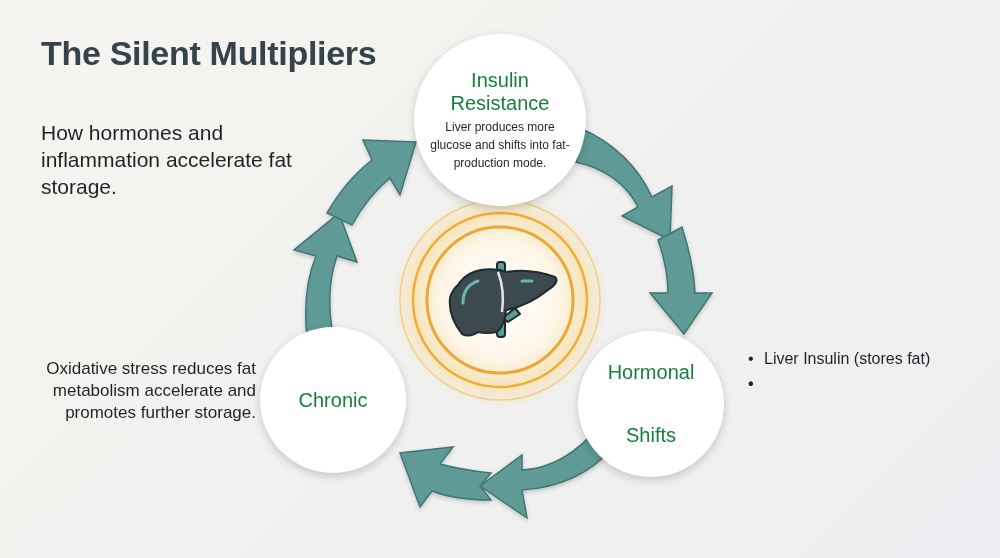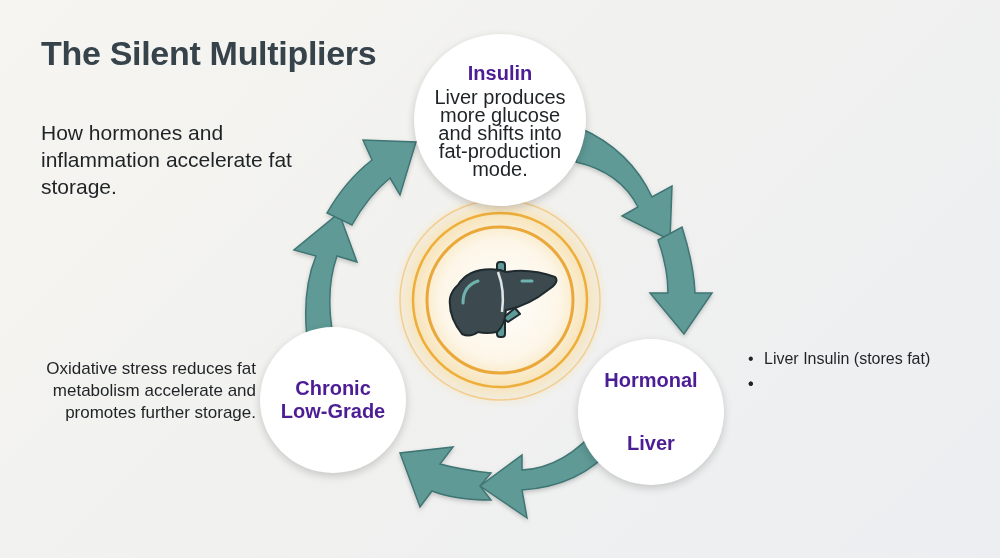--- a/index.html
+++ b/index.html
@@ -19,25 +19,25 @@
     font-size: 21px; line-height: 27px; color: #1f2326; margin-top: 36px;
   }
   svg.diagram { position: absolute; left: 0; top: 0; }
   .node {
     position: absolute; border-radius: 50%;
     background: #ffffff;
     box-shadow: 0 3px 8px rgba(0,0,0,0.18);
     display: flex; flex-direction: column; align-items: center; justify-content: center;
     text-align: center;
   }
-  .node-title { font-weight: bold; font-size: 20px; line-height: 23px; color: #4c1d95; }
-  .node-desc { font-size: 20px; line-height: 18px; color: #1e2326; margin-top: 3px; }
+  .node-title { font-weight: normal; font-size: 20px; line-height: 23px; color: #15803d; }
+  .node-desc { font-size: 12px; line-height: 18px; color: #1e2326; margin-top: 3px; }
   .node-top { left: 414px; top: 34px; width: 172px; height: 172px; }
   .node-top .node-title { font-size: 20px; }
-  .node-right { left: 578px; top: 339px; width: 146px; height: 146px; gap: 40px; }
+  .node-right { left: 578px; top: 331px; width: 146px; height: 146px; gap: 40px; }
   .node-left { left: 260px; top: 327px; width: 146px; height: 146px; }
   .side-left {
     position: absolute; left: 40px; top: 358px; width: 216px;
     text-align: right; font-size: 17px; line-height: 22px;
   }
   .side-right {
     position: absolute; left: 748px; top: 348px; width: 230px;
     font-size: 16px; line-height: 21px; margin: 0; padding: 0; list-style: none;
   }
   .side-right li { position: relative; padding-left: 16px; margin-bottom: 4px; }
@@ -87,31 +87,31 @@
     <path d="M612 448 Q580 486 522 490 L527 518 L480 486 L522 455 L522 470 Q565 468 600 425 Z"></path>
     <path d="M491 473 L480 486 L491 500 Q455 500 432 491 L420 507 L400 453 L453 447 L440 464 Q462 470 491 473 Z"></path>
 
     <path d="M307 338 Q302 290 316 256 L294 250 L339 213 L357 262 L337 256 Q325 290 333 335 Z"></path>
     <path d="M327 213 Q346 180 372 160 L363 140 L416 142 L400 195 L390 178 Q368 196 352 225 Z"></path>
   </g>
 </svg>
 
 <div class="node node-top">
   <div class="node-title">Insulin</div>
+  <div class="node-title">Resistance</div>
   <div class="node-desc" style="width:148px">Liver produces more glucose and shifts into fat-production mode.</div>
 </div>
 
 <div class="node node-right">
   <div class="node-title">Hormonal</div>
-  <div class="node-title">Liver</div>
+  <div class="node-title">Shifts</div>
 </div>
 
 <div class="node node-left">
   <div class="node-title">Chronic</div>
-  <div class="node-title">Low-Grade</div>
 </div>
 
 <div class="side-left">Oxidative stress reduces fat metabolism accelerate and promotes further storage.</div>
 
 <ul class="side-right">
   <li><span class="bullet">•</span><span>Liver Insulin (stores fat)</span></li>
   <li><span class="bullet">•</span></li>
   <li><span class="bullet">•</span></li>
 </ul>
 

